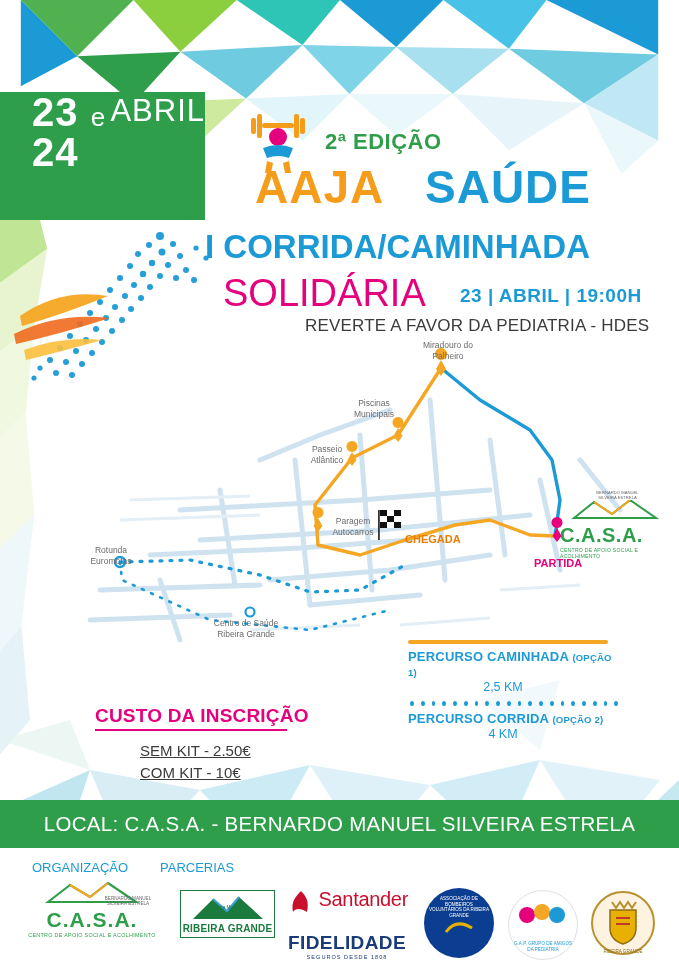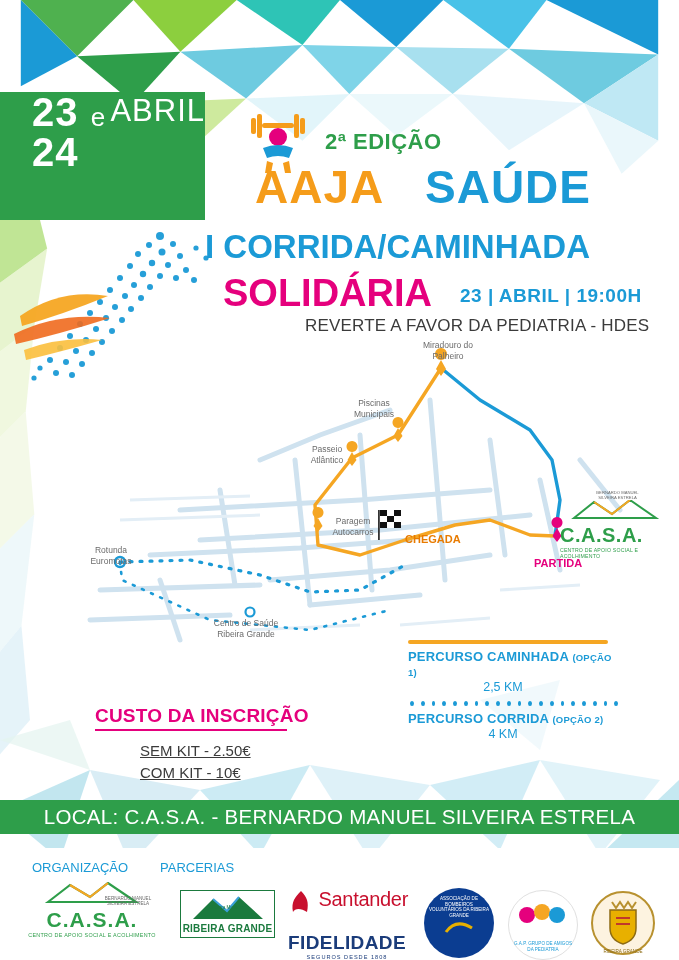--- a/index.html
+++ b/index.html
@@ -38,21 +38,21 @@
   .saude{
     position:absolute;left:425px;top:160px;
     font-size:46px;font-weight:bold;color:#1b9ad6;letter-spacing:1px;
   }
   .corrida{
     position:absolute;left:205px;top:228px;
     font-size:33px;font-weight:bold;color:#1b9ad6;letter-spacing:0px;
   }
   .solidaria{
     position:absolute;left:223px;top:272px;
-    font-size:38px;font-weight:bold;color:#e5007d;letter-spacing:0px;
+    font-size:38px;font-weight:normal;color:#e5007d;letter-spacing:0px;
   }
   .datetime{
     position:absolute;left:460px;top:285px;
     font-size:19px;font-weight:bold;color:#1b9ad6;letter-spacing:.5px;
   }
   .reverte{
     position:absolute;left:305px;top:316px;
     font-size:17px;color:#3b3b3b;letter-spacing:.2px;
   }
 
@@ -79,21 +79,21 @@
   .legend .lkm{font-size:12.5px;color:#1b9ad6;text-align:center;width:190px;margin-top:1px;}
 
   
   .custo{position:absolute;left:95px;top:705px;}
   .custo h3{margin:0;font-size:19px;font-weight:bold;color:#e5007d;letter-spacing:.2px;}
   .custo .uline{width:192px;height:2px;background:#e5007d;margin-top:2px;}
   .custo p{margin:9px 0 0 45px;font-size:15px;color:#3b3b3b;line-height:1.45;text-decoration:underline;}
 
   
   .local{
-    position:absolute;left:0;top:800px;width:679px;height:34px;
+    position:absolute;left:0;top:800px;width:679px;height:48px;
     background:#2e9e4a;color:#fff;display:flex;align-items:center;justify-content:center;
     font-size:20.5px;letter-spacing:.3px;
   }
 
   
   .footer{position:absolute;left:0;top:848px;width:679px;height:112px;background:#fff;}
   .f-org{position:absolute;left:32px;top:12px;font-size:13px;color:#1b9ad6;}
   .f-par{position:absolute;left:160px;top:12px;font-size:13px;color:#1b9ad6;}
 
   .logo-casa{position:absolute;left:22px;top:34px;width:140px;text-align:center;}

